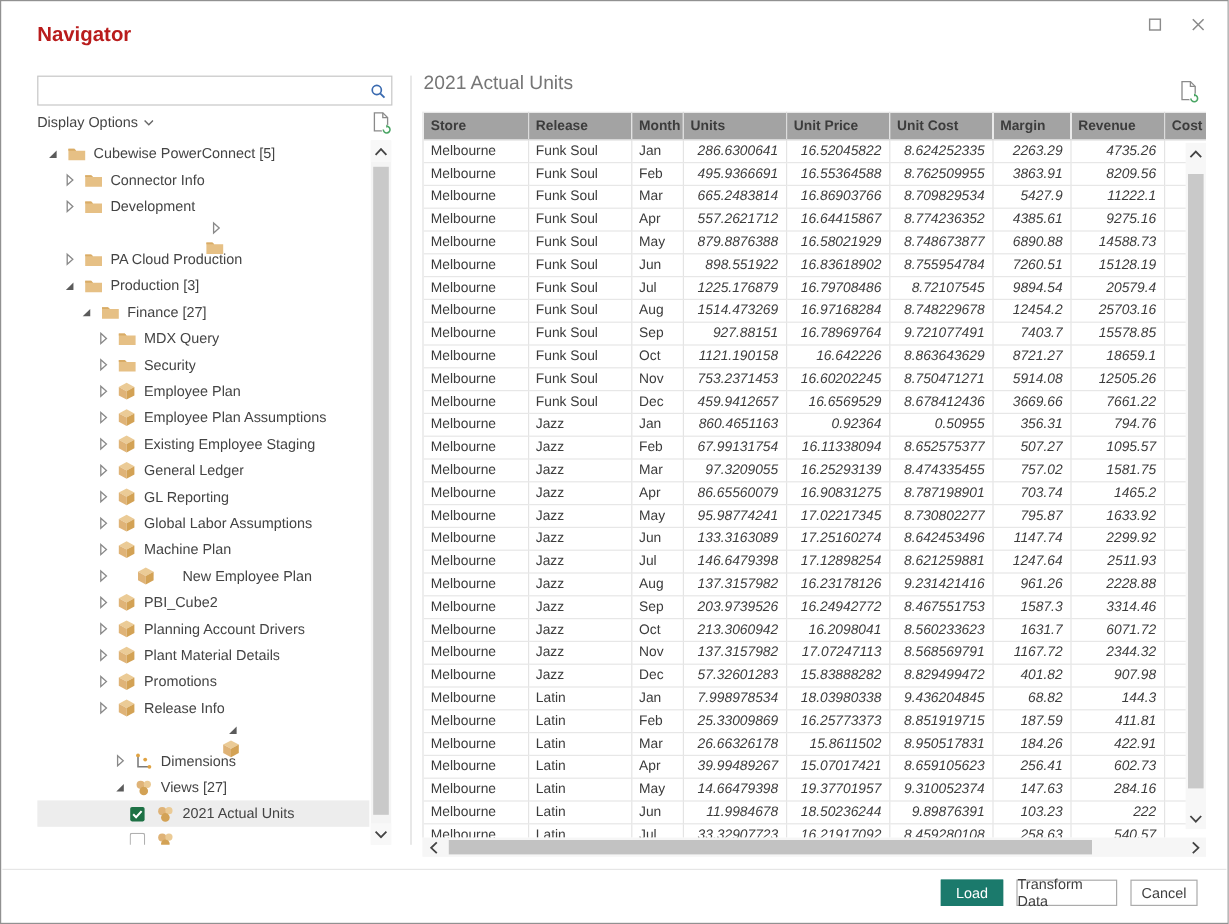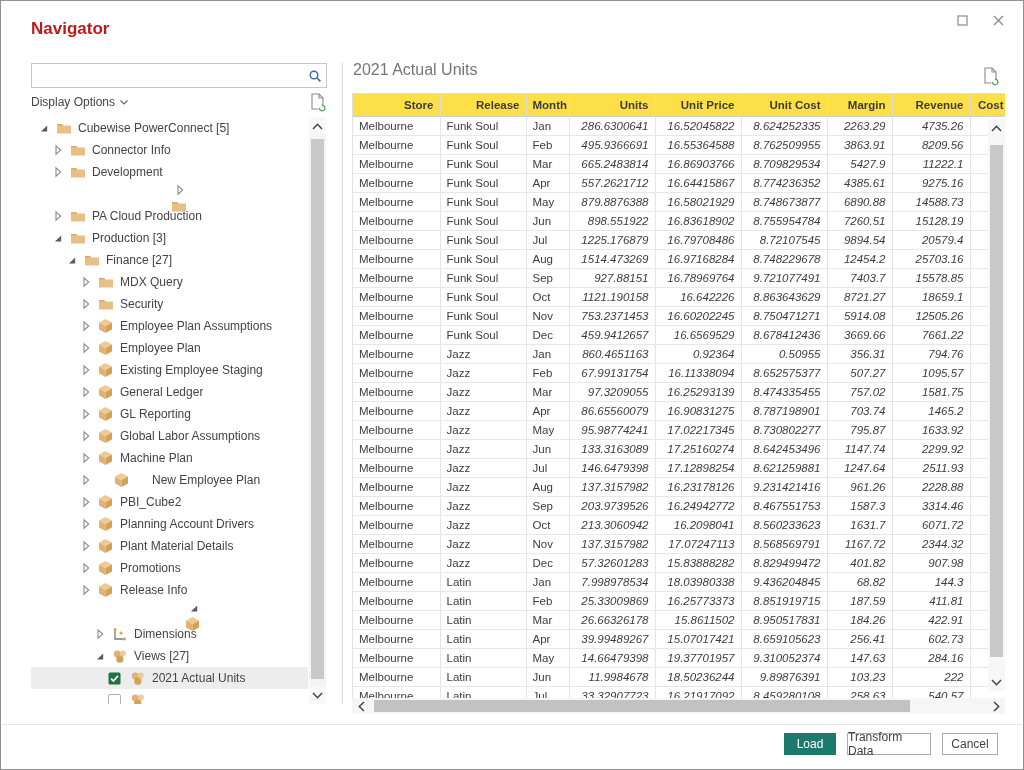--- a/index.html
+++ b/index.html
@@ -34,21 +34,21 @@
   .hscroll { position:absolute; height:16px; background:#f6f6f6; }
   .hscroll .arrow { position:absolute; top:0; width:18px; height:16px; display:flex; align-items:center; justify-content:center; }
   .hscroll .thumb { position:absolute; top:2px; height:12px; background:#c2c2c2; }
 
   .pane-divider { position:absolute; left:341px; top:62px; width:1px; height:641px; background:#d9d9d9; }
 
   
   .preview-title { position:absolute; left:352px; top:60px; font-size:16px; color:#767676; }
   .table-wrap { position:absolute; left:351px; top:92px; width:653px; height:605px; overflow:hidden; border-left:1px solid #e1e1e1; }
   table.preview { border-collapse:collapse; table-layout:fixed; width:657px; font-size:11.5px; color:#3c3c3c; }
-  table.preview th { font-weight:bold; text-align:right; background:#fde047; border-right:1px solid #dcdcdc; border-bottom:1px solid #cfcfcf; border-top:1px solid #e1e1e1; height:23px; padding:0 6px; white-space:nowrap; overflow:hidden; }
+  table.preview th { font-weight:bold; text-align:left; background:#a3a3a3; border-right:1px solid #dcdcdc; border-bottom:1px solid #cfcfcf; border-top:1px solid #e1e1e1; height:23px; padding:0 6px; white-space:nowrap; overflow:hidden; }
   table.preview td { height:19px; border-right:1px solid #e4e4e4; border-bottom:1px solid #e7e7e7; padding:0 6px; white-space:nowrap; overflow:hidden; background:#fff; }
   table.preview td.num { text-align:right; font-style:italic; }
 
   
   .footer-line { position:absolute; left:1px; right:1px; top:723px; height:1px; background:#e6e6e6; }
   .btn { position:absolute; top:732px; height:22px; font-size:12px; font-family:"Liberation Sans", sans-serif; display:flex; align-items:center; justify-content:center; cursor:default; }
   .btn.primary { left:783px; width:52px; color:#fff; border:1px solid; }
   .btn.secondary { background:#fff; border:1px solid #ababab; color:#3f3f3f; }
   .btn.transform { left:846px; width:84px; }
   .btn.cancel { left:941px; width:56px; }
@@ -233,36 +233,36 @@
             <path d="M4,1.8 L8.7,6 L4,10.2 Z" fill="none" stroke="#8a8a8a" stroke-width="1.1"></path>
           </svg>
         </span>
         <span class="t-icon">
           <svg width="15" height="16" viewBox="0 0 15 16">
             <polygon points="7.5,1 14,4.5 7.5,8 1,4.5" fill="#ebcb96"></polygon>
             <polygon points="1,4.5 7.5,8 7.5,15 1,11.5" fill="#dfb377"></polygon>
             <polygon points="14,4.5 7.5,8 7.5,15 14,11.5" fill="#d3a255"></polygon>
           </svg>
         </span>
+        <span class="t-label">Employee Plan</span>
+      </div>
+      <div class="tree-row" style="padding-left: 48px;">
+        <span class="t-arrow">
+          <svg width="12" height="12" viewBox="0 0 12 12">
+            <path d="M4,1.8 L8.7,6 L4,10.2 Z" fill="none" stroke="#8a8a8a" stroke-width="1.1"></path>
+          </svg>
+        </span>
+        <span class="t-icon">
+          <svg width="15" height="16" viewBox="0 0 15 16">
+            <polygon points="7.5,1 14,4.5 7.5,8 1,4.5" fill="#ebcb96"></polygon>
+            <polygon points="1,4.5 7.5,8 7.5,15 1,11.5" fill="#dfb377"></polygon>
+            <polygon points="14,4.5 7.5,8 7.5,15 14,11.5" fill="#d3a255"></polygon>
+          </svg>
+        </span>
         <span class="t-label">Employee Plan Assumptions</span>
-      </div>
-      <div class="tree-row" style="padding-left: 48px;">
-        <span class="t-arrow">
-          <svg width="12" height="12" viewBox="0 0 12 12">
-            <path d="M4,1.8 L8.7,6 L4,10.2 Z" fill="none" stroke="#8a8a8a" stroke-width="1.1"></path>
-          </svg>
-        </span>
-        <span class="t-icon">
-          <svg width="15" height="16" viewBox="0 0 15 16">
-            <polygon points="7.5,1 14,4.5 7.5,8 1,4.5" fill="#ebcb96"></polygon>
-            <polygon points="1,4.5 7.5,8 7.5,15 1,11.5" fill="#dfb377"></polygon>
-            <polygon points="14,4.5 7.5,8 7.5,15 14,11.5" fill="#d3a255"></polygon>
-          </svg>
-        </span>
-        <span class="t-label">Employee Plan</span>
       </div>
       <div class="tree-row" style="padding-left: 48px;">
         <span class="t-arrow">
           <svg width="12" height="12" viewBox="0 0 12 12">
             <path d="M4,1.8 L8.7,6 L4,10.2 Z" fill="none" stroke="#8a8a8a" stroke-width="1.1"></path>
           </svg>
         </span>
         <span class="t-icon">
           <svg width="15" height="16" viewBox="0 0 15 16">
             <polygon points="7.5,1 14,4.5 7.5,8 1,4.5" fill="#ebcb96"></polygon>

